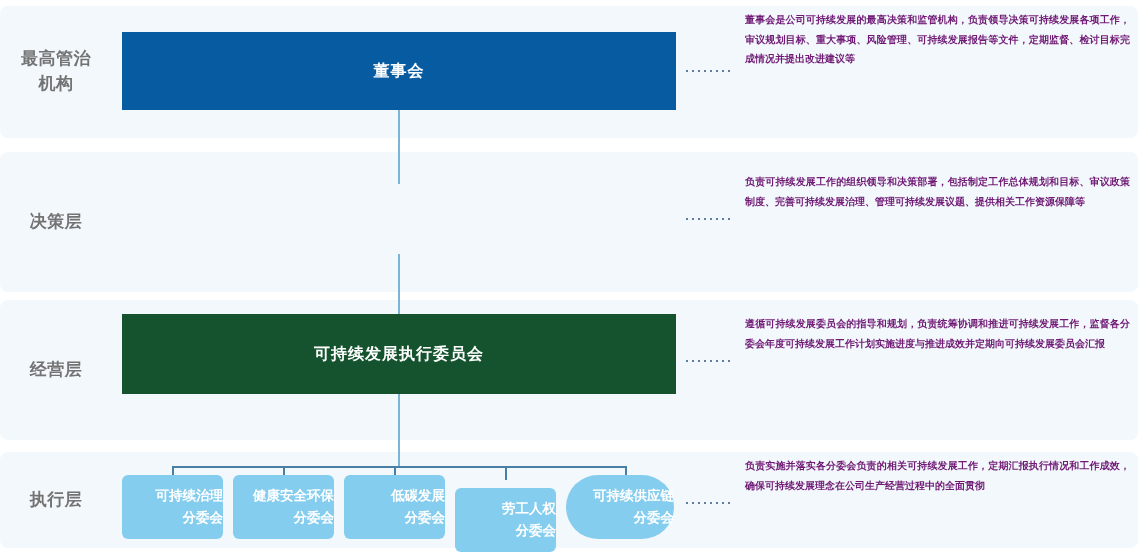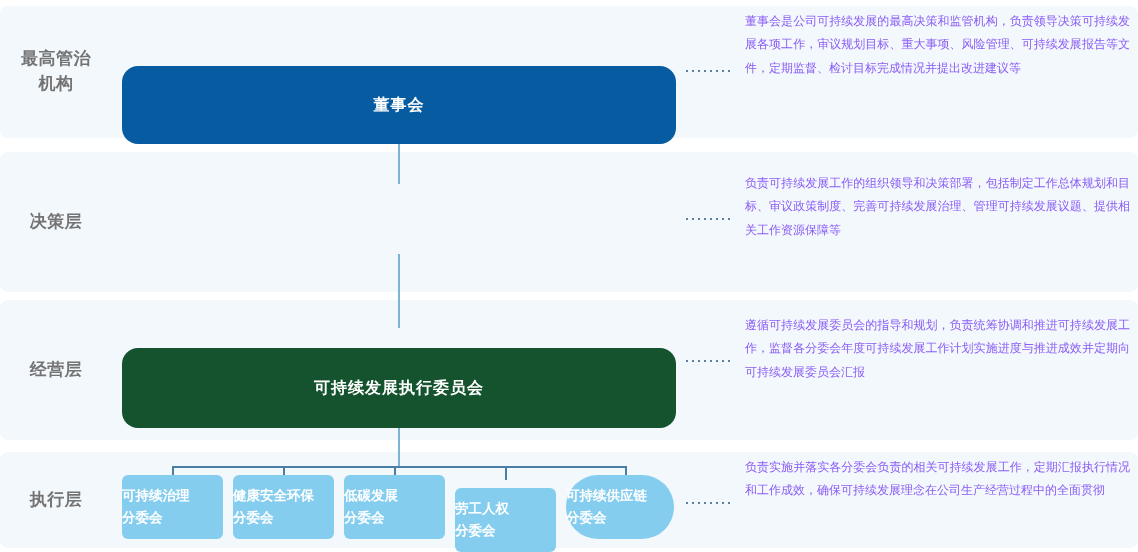--- a/index.html
+++ b/index.html
@@ -82,39 +82,38 @@
   .main-box {
     position: absolute;
     left: 122px;
     width: 554px;
     display: flex;
     align-items: center;
     justify-content: center;
     color: #ffffff;
     font-size: 16px;
     font-weight: bold;
-    border-radius: 16px;
+    border-radius: 0;
     letter-spacing: 1px;
-    margin-top: 34px;
   }
   .main-box.b1 { top: 32px;  height: 78px; background: #075ba0; }
   .main-box.b2 { top: 184px; height: 70px; background: #0683c8; }
   .main-box.b3 { top: 314px; height: 80px; background: #14532d; }
 
   
   .sub-box {
     position: absolute;
     top: 475px;
     width: 101px;
     height: 64px;
     background: #85cdee;
     border-radius: 6px;
     display: flex;
     flex-direction: column;
-    align-items: flex-start;
+    align-items: flex-end;
     justify-content: center;
     color: #ffffff;
     font-size: 13.5px;
     font-weight: bold;
     line-height: 1.6;
     text-align: center;
   }
 
   
   .dots {
@@ -129,24 +128,25 @@
   .dots.d1 { top: 70px;  }
   .dots.d2 { top: 218px; }
   .dots.d3 { top: 360px; }
   .dots.d4 { top: 502px; }
 
   
   .desc {
     position: absolute;
     left: 745px;
     width: 385px;
-    color: #8b5cf6;
-    font-size: 12px;
+    color: #701a75;
+    font-size: 10px;
     line-height: 1.95;
     text-align: justify;
+    font-weight: bold;
   }
   .desc.t1 { top: 10px;  }
   .desc.t2 { top: 172px; }
   .desc.t3 { top: 314px; }
   .desc.t4 { top: 456px; }
 </style>
 </head>
 <body>
 
 <div class="chart">

